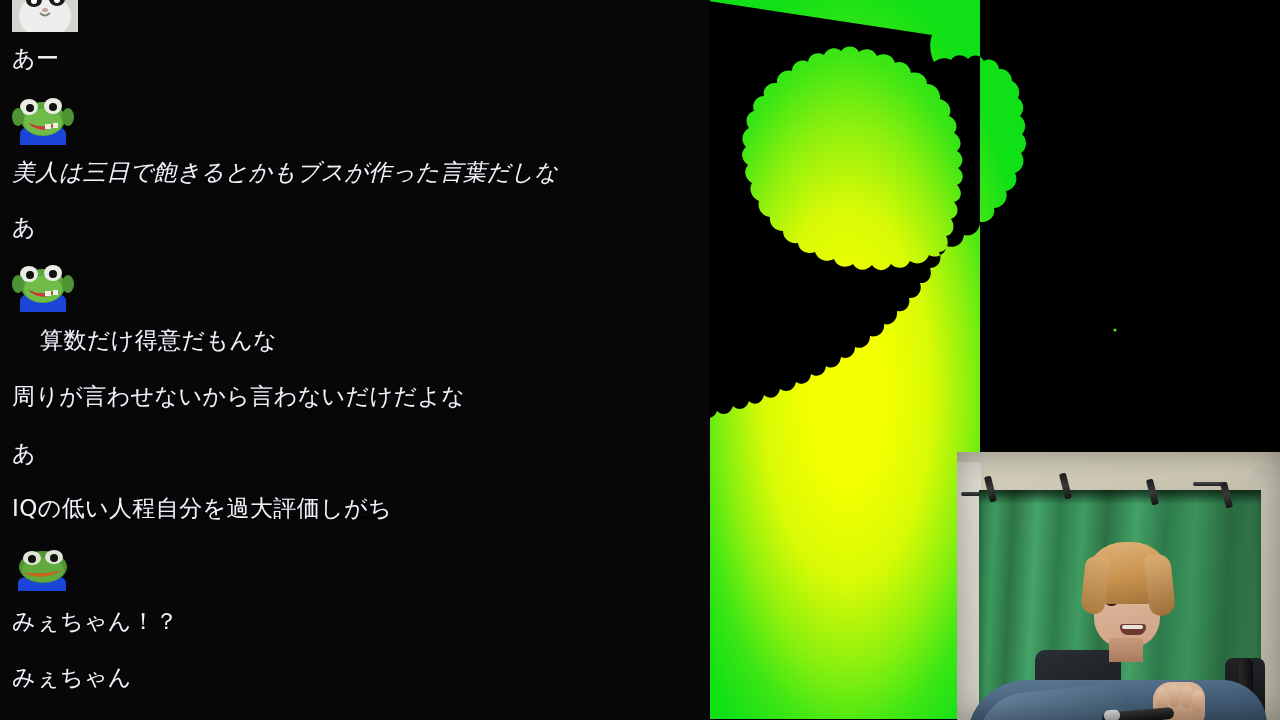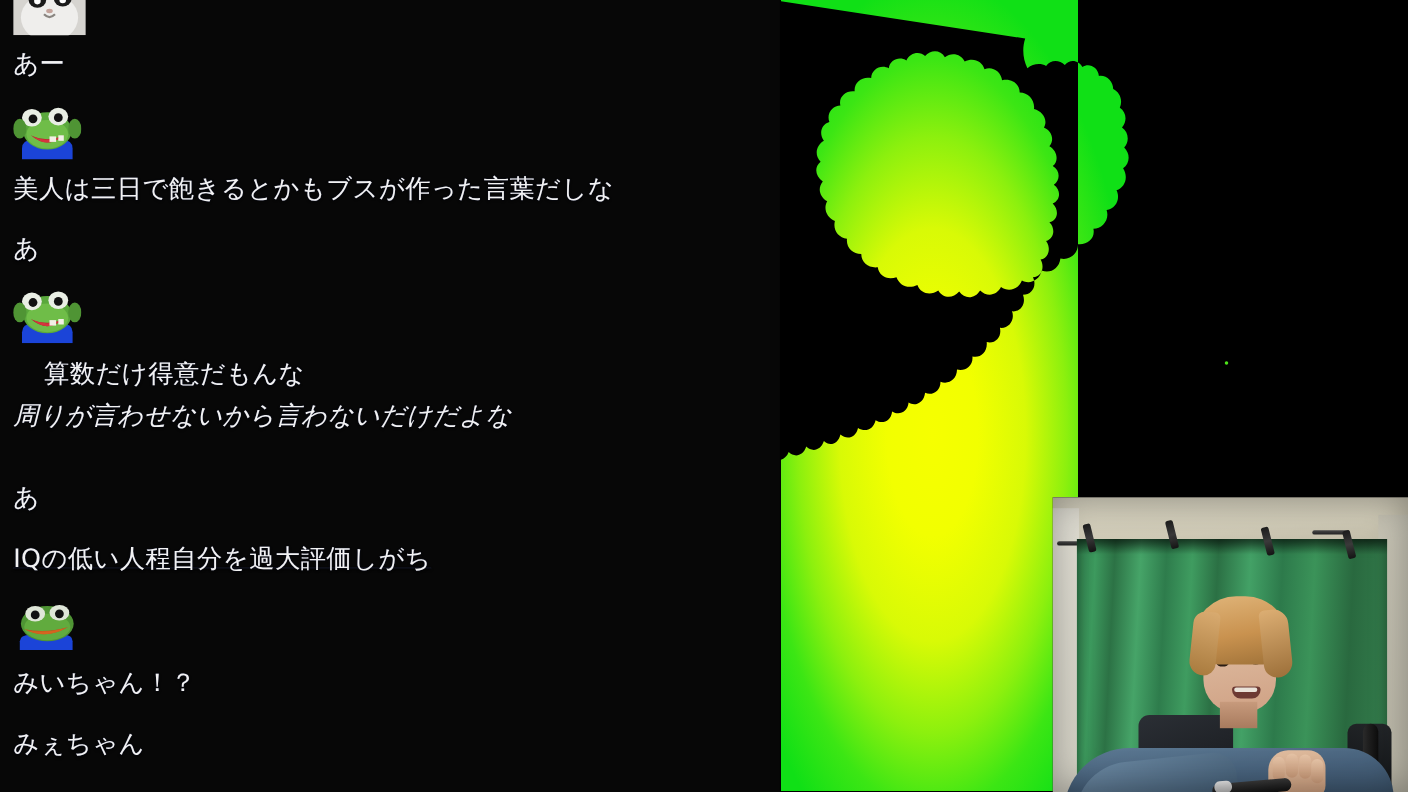--- a/index.html
+++ b/index.html
@@ -243,57 +243,57 @@
               <circle cx="18" cy="13" r="4" fill="#121212"></circle>
               <circle cx="41" cy="12" r="4" fill="#121212"></circle>
               <ellipse cx="6" cy="22" rx="6" ry="9" fill="#4f9434"></ellipse>
               <ellipse cx="56" cy="22" rx="6" ry="9" fill="#4f9434"></ellipse>
               <path d="M16 28 q15 13 30 0 q-15 7 -30 0 z" fill="#b3252e"></path>
               <path d="M18 29 q13 11 26 0 q-13 6 -26 0 z" fill="#d6343e"></path>
               <rect x="33" y="29" width="6" height="5" fill="#f2efe6"></rect>
               <rect x="41" y="28" width="5" height="5" fill="#f2efe6"></rect>
             </svg></span>
         </div>
-        <div class="chat-message" style="top: 161px;"><span class="chat-text" style="color: rgb(242, 242, 242);">美人は三日で飽きるとかもブスが作った言葉だしな</span></div>
+        <div class="chat-message" style="top: 161px; font-style: italic;"><span class="chat-text" style="color: rgb(242, 242, 242);">美人は三日で飽きるとかもブスが作った言葉だしな</span></div>
         <div class="chat-message" style="top: 216px;"><span class="chat-text" style="color: rgb(242, 242, 242);">あ</span></div>
         <div class="chat-message" style="top: 262px;">
           <span class="emote" style="position: static;"><svg width="62" height="50" viewBox="0 0 62 50">
               <path d="M8 40 q0 -8 10 -8 h26 q10 0 10 8 v10 h-46 z" fill="#1b44d8"></path>
               <ellipse cx="31" cy="24" rx="22" ry="17" fill="#5aa83c"></ellipse>
               <ellipse cx="31" cy="27" rx="19" ry="13" fill="#6fbd48"></ellipse>
               <ellipse cx="17" cy="12" rx="9" ry="8" fill="#e9eee4"></ellipse>
               <ellipse cx="41" cy="11" rx="9" ry="8" fill="#e9eee4"></ellipse>
               <circle cx="18" cy="13" r="4" fill="#121212"></circle>
               <circle cx="41" cy="12" r="4" fill="#121212"></circle>
               <ellipse cx="6" cy="22" rx="6" ry="9" fill="#4f9434"></ellipse>
               <ellipse cx="56" cy="22" rx="6" ry="9" fill="#4f9434"></ellipse>
               <path d="M16 28 q15 13 30 0 q-15 7 -30 0 z" fill="#b3252e"></path>
               <path d="M18 29 q13 11 26 0 q-13 6 -26 0 z" fill="#d6343e"></path>
               <rect x="33" y="29" width="6" height="5" fill="#f2efe6"></rect>
               <rect x="41" y="28" width="5" height="5" fill="#f2efe6"></rect>
             </svg></span>
         </div>
         <div class="chat-message" style="top: 329px;"><span class="chat-text" style="color: rgb(242, 242, 242); margin-left: 28px;">算数だけ得意だもんな</span></div>
-        <div class="chat-message" style="top: 367px; font-style: italic;"><span class="chat-text" style="color: rgb(242, 242, 242);">周りが言わせないから言わないだけだよな</span></div>
+        <div class="chat-message" style="top: 385px;"><span class="chat-text" style="color: rgb(242, 242, 242);">周りが言わせないから言わないだけだよな</span></div>
         <div class="chat-message" style="top: 442px;"><span class="chat-text" style="color: rgb(242, 242, 242);">あ</span></div>
         <div class="chat-message" style="top: 497px; text-decoration: underline;"><span class="chat-text" style="color: rgb(242, 242, 242);">IQの低い人程自分を過大評価しがち</span></div>
         <div class="chat-message" style="top: 547px;">
           <span class="emote" style="position: static;"><svg width="62" height="44" viewBox="0 0 62 44">
               <path d="M6 36 q0 -6 10 -6 h30 q8 0 8 6 v8 h-48 z" fill="#1b44d8"></path>
               <ellipse cx="31" cy="20" rx="24" ry="16" fill="#4f9434"></ellipse>
               <ellipse cx="31" cy="23" rx="21" ry="12" fill="#61ab3e"></ellipse>
               <ellipse cx="20" cy="11" rx="9" ry="7" fill="#dfe6d8"></ellipse>
               <ellipse cx="42" cy="10" rx="9" ry="7" fill="#dfe6d8"></ellipse>
               <ellipse cx="20" cy="12" rx="4" ry="4" fill="#121212"></ellipse>
               <ellipse cx="42" cy="11" rx="4" ry="4" fill="#121212"></ellipse>
               <path d="M10 25 q20 10 40 -2 q-20 6 -40 2 z" fill="#c2501f"></path>
               <path d="M12 26 q19 8 36 -2 q-18 5 -36 2 z" fill="#d4651f"></path>
             </svg></span>
         </div>
-        <div class="chat-message" style="top: 610px;"><span class="chat-text" style="color: rgb(242, 242, 242);">みいちゃん！？</span></div>
+        <div class="chat-message" style="top: 610px;"><span class="chat-text" style="color: rgb(242, 242, 242);">みぇちゃん！？</span></div>
         <div class="chat-message" style="top: 666px;"><span class="chat-text" style="color: rgb(242, 242, 242); margin-top: 24px;">みぇちゃん</span></div>
       </div>
   </div>
   <div id="chat-divider"></div>
 
   <div id="map-panel" style="background: rgb(0, 0, 0);">
     <svg id="map-svg" width="570" height="720" viewBox="0 0 570 720">
       <defs>
         <radialGradient id="mieGrad" cx="45%" cy="55%" r="58%">
           <stop offset="0%" stop-color="#f6ff00"></stop>

